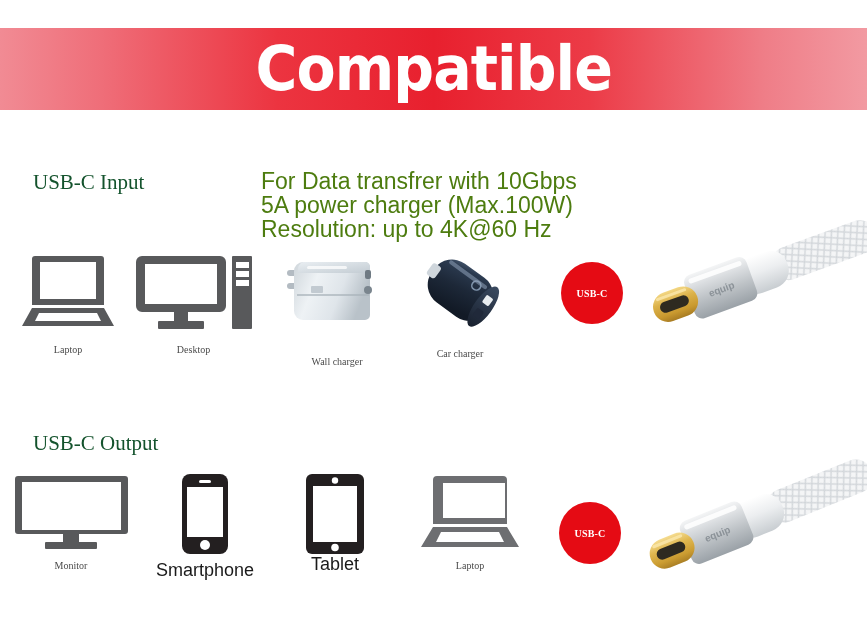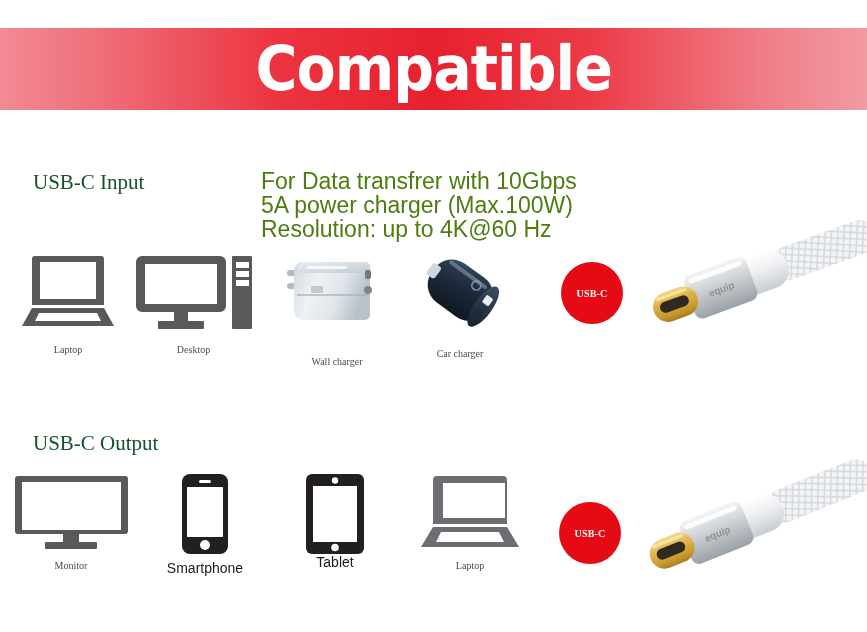--- a/index.html
+++ b/index.html
@@ -84,21 +84,21 @@
   .art { display: flex; align-items: flex-end; justify-content: center; }
   .caption { white-space: nowrap; text-align: center; }
 
   .cap-serif {
     font-family: "Liberation Serif", serif;
     font-size: 10px;
     color: #4a4a4a;
   }
   .cap-sans {
     font-family: "Liberation Sans", sans-serif;
-    font-size: 14px;
+    font-size: 18px;
     color: #1a1a1a;
   }
 
   
   #cell-laptop-in   { left: 16px;  top: 248px; width: 104px; }
   #cell-desktop-in  { left: 131px; top: 248px; width: 125px; }
   #cell-wallcharger { left: 277px; top: 248px; width: 120px; }
   #cell-carcharger  { left: 400px; top: 248px; width: 120px; }
 
   

